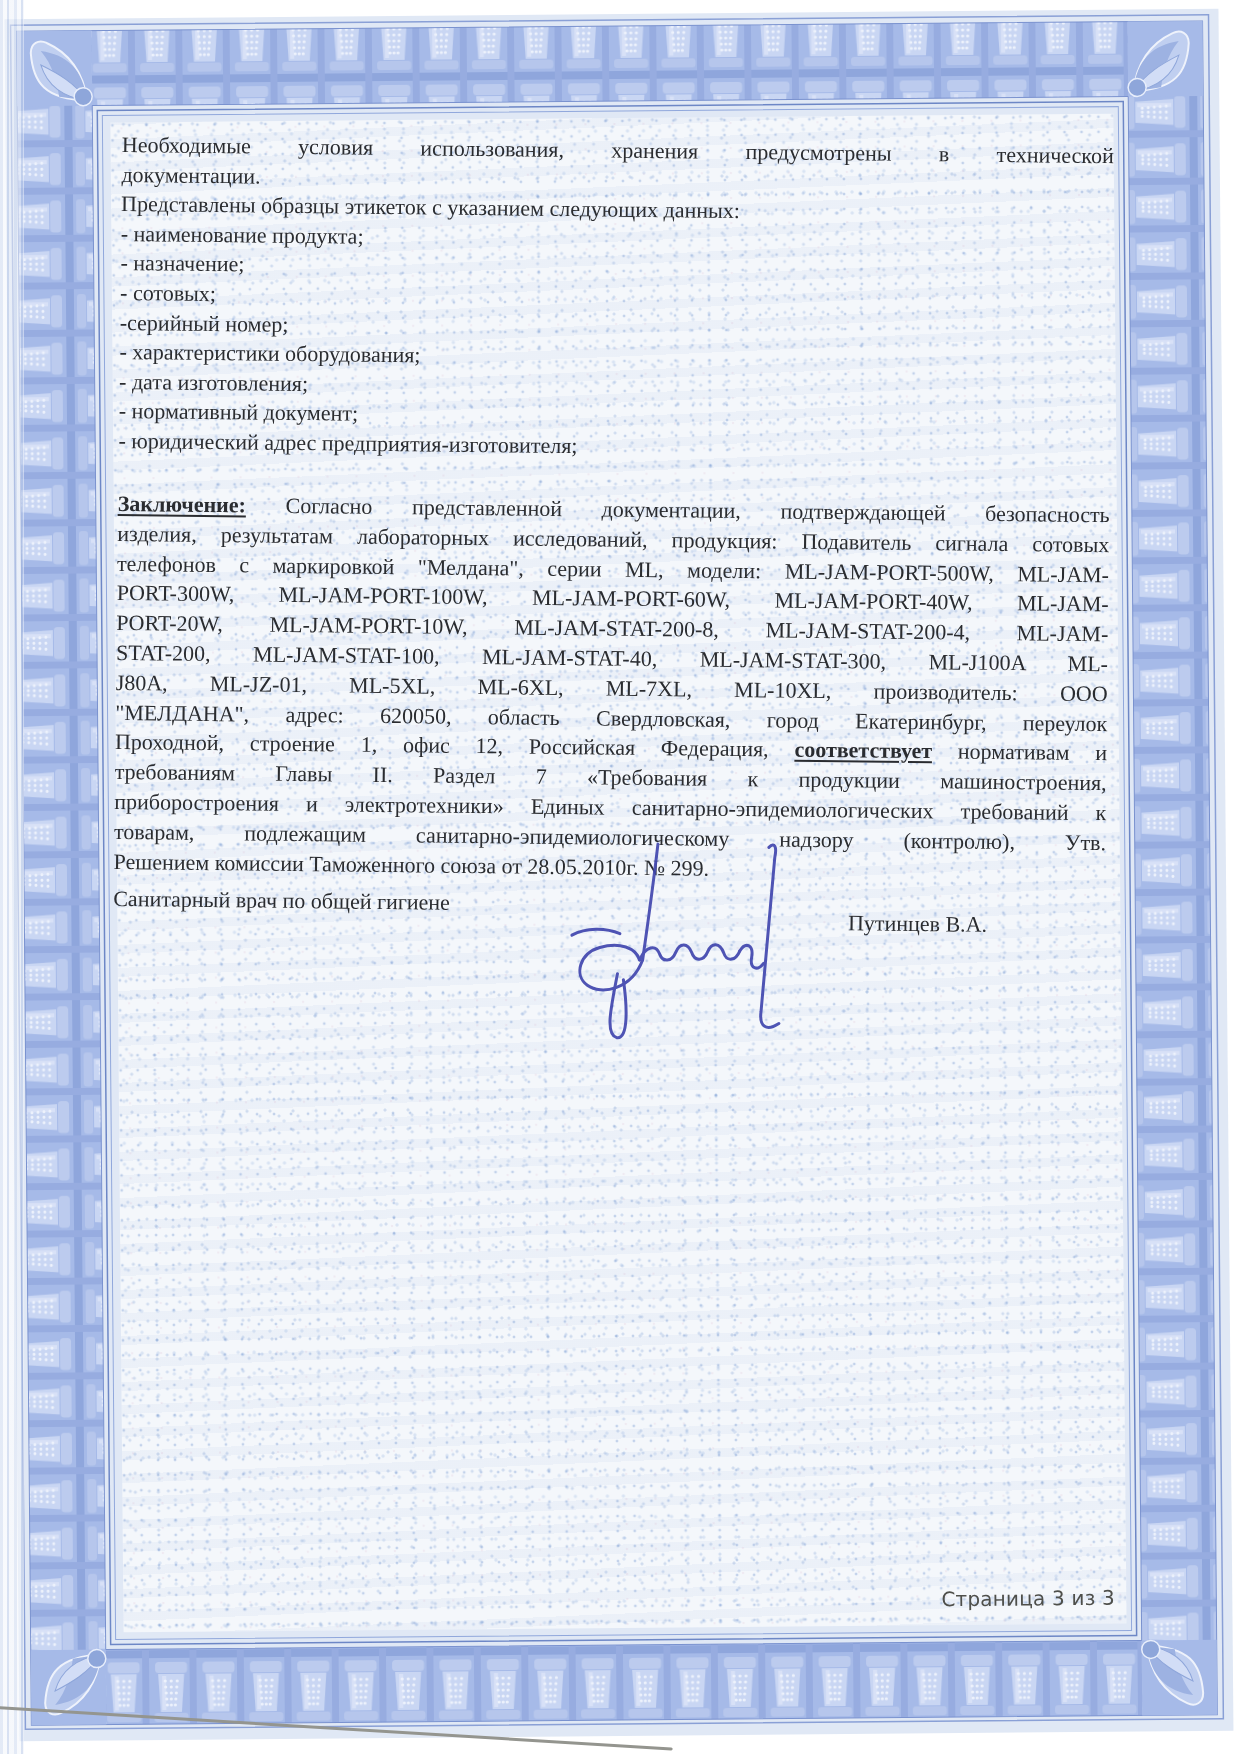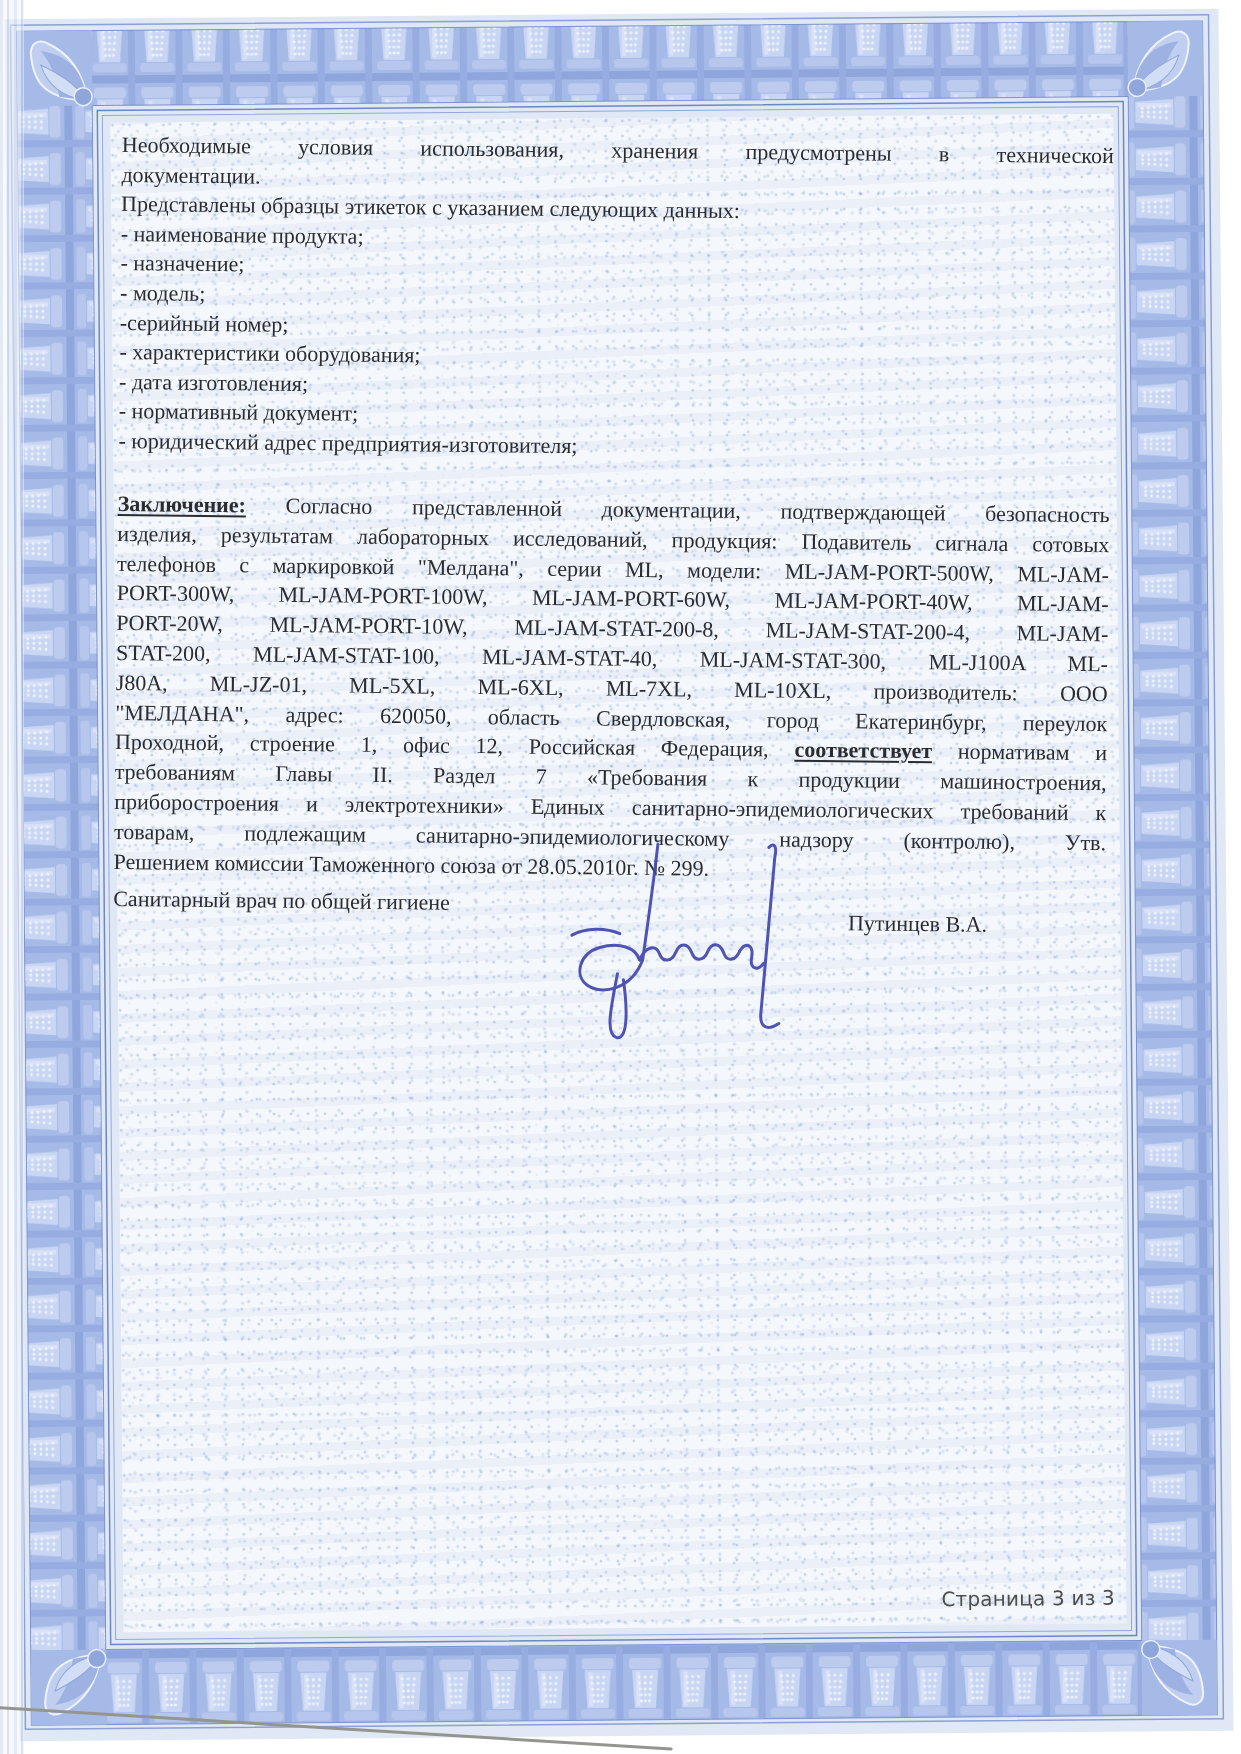--- a/index.html
+++ b/index.html
@@ -166,21 +166,21 @@
 </div>
 
 <div class="text-layer">
 
   <div class="upper-block">
       <div class="tline j"><span>Необходимые условия использования, хранения предусмотрены в технической</span></div>
       <div class="tline"><span>документации.</span></div>
       <div class="tline"><span>Представлены образцы этикеток с указанием следующих данных:</span></div>
       <div class="tline"><span>- наименование продукта;</span></div>
       <div class="tline"><span>- назначение;</span></div>
-      <div class="tline"><span>- модель;</span></div>
+      <div class="tline"><span>- сотовых;</span></div>
       <div class="tline"><span>-серийный номер;</span></div>
       <div class="tline"><span>- характеристики оборудования;</span></div>
       <div class="tline"><span>- дата изготовления;</span></div>
       <div class="tline"><span>- нормативный документ;</span></div>
       <div class="tline"><span>- юридический адрес предприятия-изготовителя;</span></div>
     </div>
 
   <div class="conclusion-block">
       <div class="tline j"><span class="seg-bu">Заключение:</span><span> Согласно представленной документации, подтверждающей безопасность</span></div>
       <div class="tline j"><span>изделия, результатам лабораторных исследований, продукция: Подавитель сигнала сотовых</span></div>

